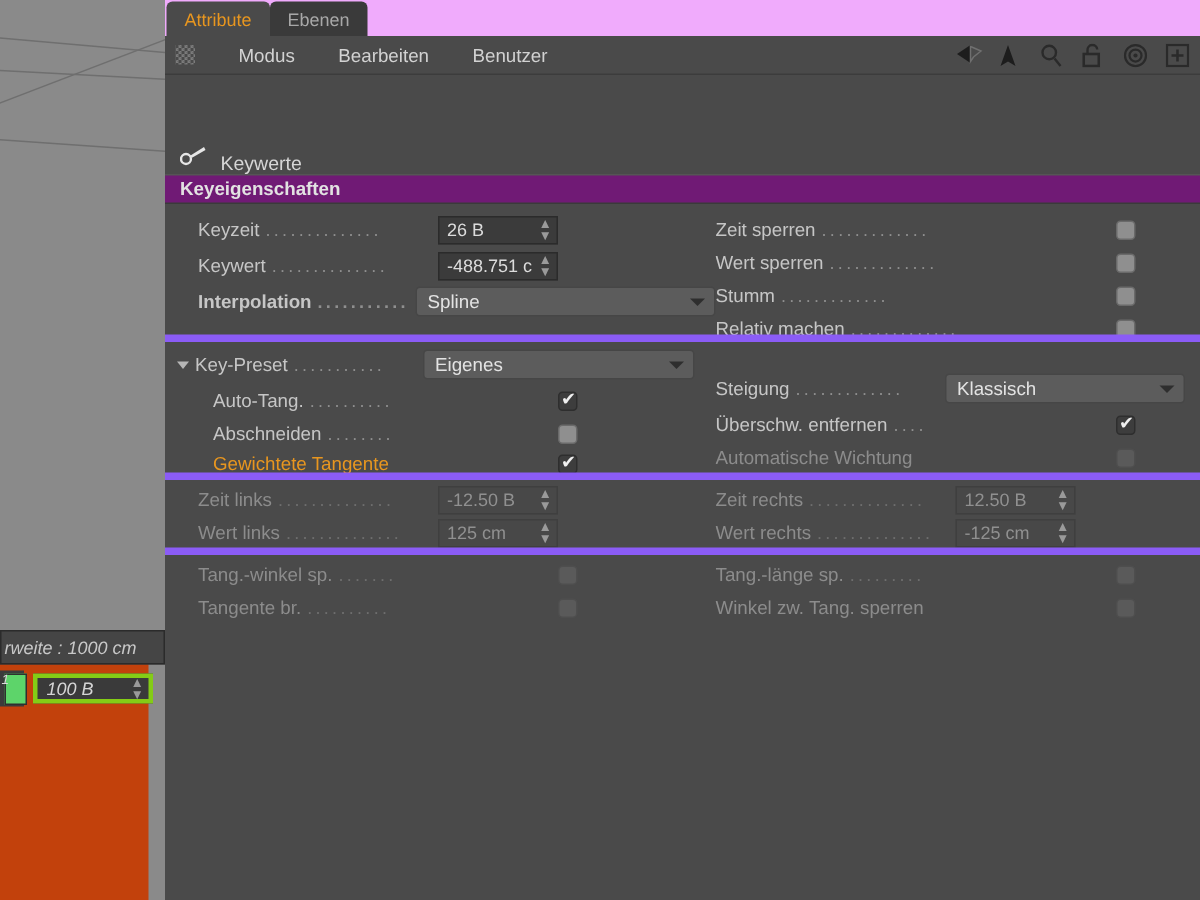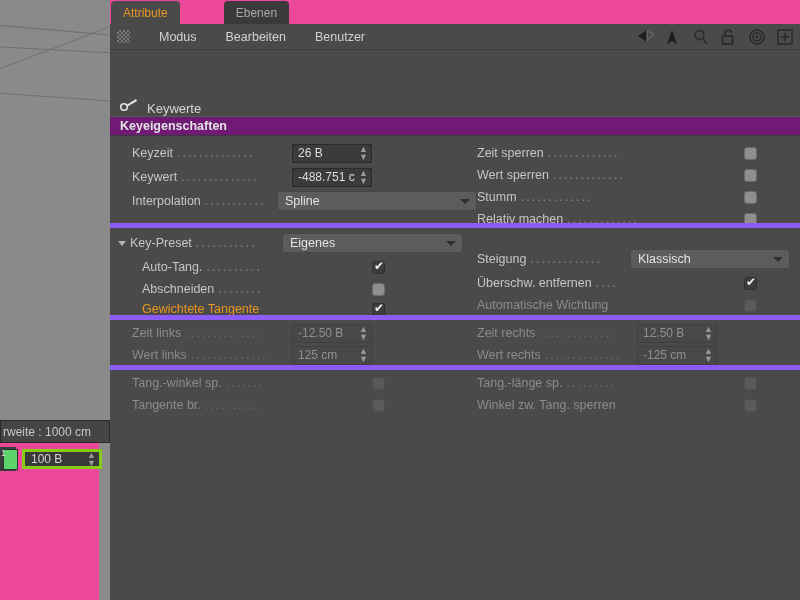--- a/index.html
+++ b/index.html
@@ -17,21 +17,22 @@
     background: #8a8a8a; overflow: hidden;
   }
   .vp-line {
     position: absolute; height: 0; border-top: 1px solid #6f6f6f;
     transform-origin: 0 0;
   }
 
   
   .left-strip {
     position: absolute; left: 0; top: 420px; width: 99px; height: 180px;
-    background: #ec4899;
+    background: #c2410c;
+    font-style: italic;
   }
   .coord-readout {
     position: absolute; left: 0; top: 0; width: 110px; height: 23px;
     background: #454545; border: 1px solid #2b2b2b;
     display: flex; align-items: center;
     padding-left: 2px;
     color: #c8c8c8; font-size: 12px; white-space: nowrap;
   }
   .anim-row {
     position: absolute; left: 0; top: 27px; width: 110px; height: 24px;
@@ -55,22 +56,22 @@
     padding: 0 3px 0 6px; color: #d5d5d5; font-size: 12px;
   }
   .spin { color: #9a9a9a; font-size: 9px; line-height: 8px; text-align: center; }
 
   
   .panel {
     position: absolute; left: 110px; top: 0; width: 690px; height: 600px;
     background: #4a4a4a;
   }
   .tabbar {
-    position: relative; height: 24px; background: #ec4899;
-    display: flex; align-items: flex-end; padding-left: 1px; gap: 44px;
+    position: relative; height: 24px; background: #f0abfc;
+    display: flex; align-items: flex-end; padding-left: 1px;
   }
   .tab {
     height: 23px; padding: 0 12px; display: flex; align-items: center;
     font-size: 12px; border-radius: 4px 4px 0 0;
   }
   .tab.active { background: #4a4a4a; color: #e8961f; }
   .tab.inactive { background: #3a3a3a; color: #a8a8a8; }
 
   .menubar {
     height: 26px; background: #4a4a4a; display: flex; align-items: center;
@@ -279,21 +280,21 @@
             <span class="txt">Keywert</span>
             <span class="dots">..............</span>
           </span>
           <div class="field-num">
             <span class="val">-488.751 c</span>
             <span class="spin">▲<br>▼</span>
           </div>
         </div>
 
         <div class="row" style="left:22px; top:54px; width:345px;">
-          <span class="lbl" style="flex:0 0 145px;">
+          <span class="lbl" style="flex:0 0 145px;font-weight:bold;">
             <span class="txt">Interpolation</span>
             <span class="dots">...........</span>
           </span>
           <div class="dropdown" style="flex:1;">
             <span>Spline</span>
             <span class="caret"></span>
           </div>
         </div>
 
         <div class="row" style="left:367px; top:6px; width:280px;">

